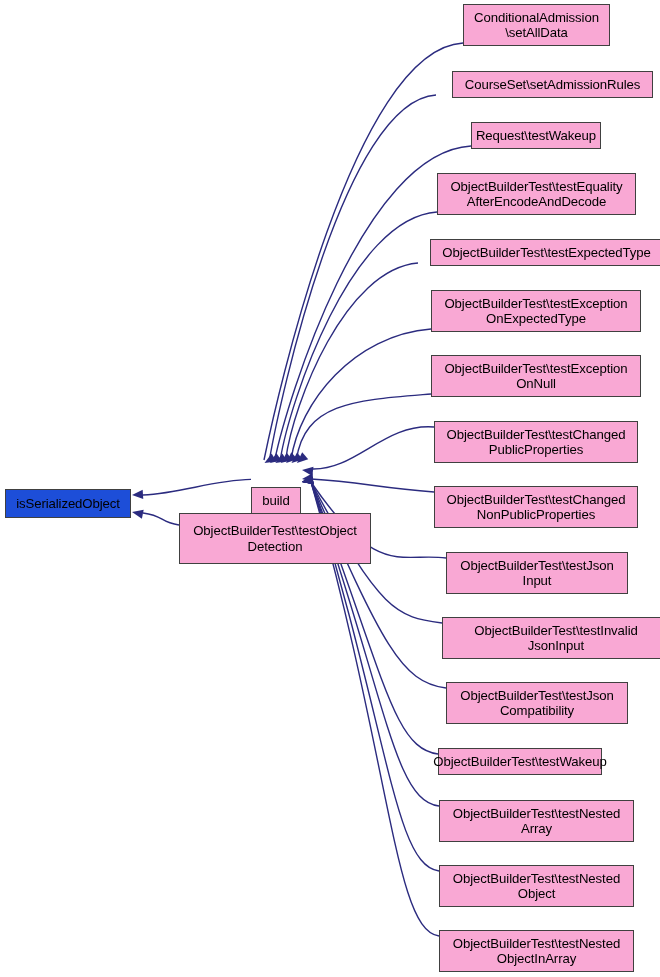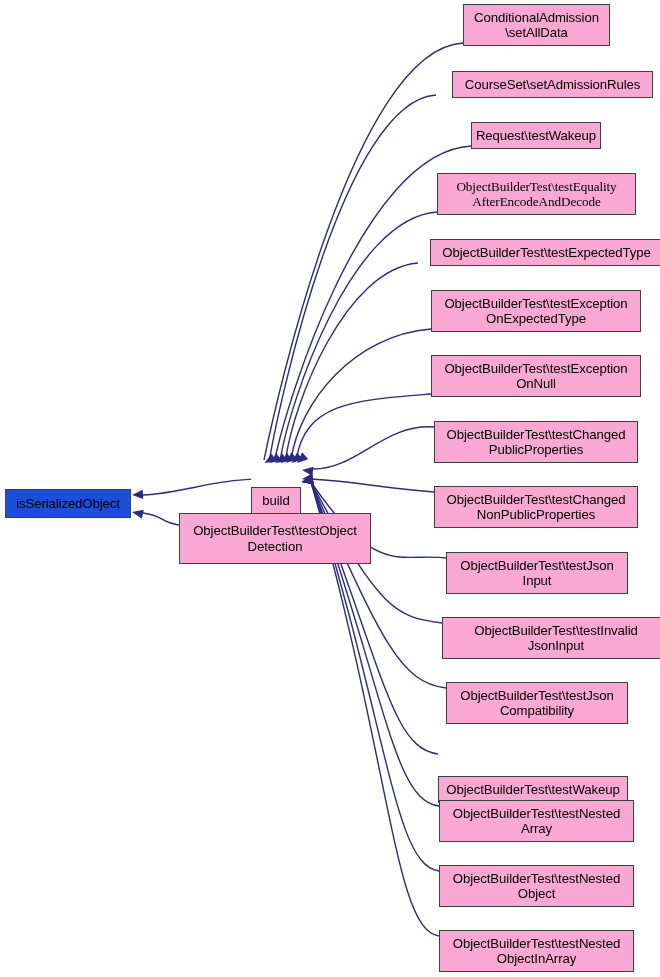--- a/index.html
+++ b/index.html
@@ -88,38 +88,38 @@
   </svg>
   <div id="node-layer">
       <div class="node highlight" style="left: 5px; top: 489px; width: 126px; height: 29px;">isSerializedObject</div>
       <div class="node" style="left: 251px; top: 462px; width: 50px; height: 28px; margin-top: 25px;">build</div>
       <div class="node" style="left: 179px; top: 513px; width: 192px; height: 51px;">ObjectBuilderTest\testObject
 Detection</div>
       <div class="node" style="left: 463px; top: 4px; width: 147px; height: 42px;">ConditionalAdmission
 \setAllData</div>
       <div class="node" style="left: 436px; top: 71px; width: 201px; height: 27px; margin-left: 16px;">CourseSet\setAdmissionRules</div>
       <div class="node" style="left: 471px; top: 122px; width: 130px; height: 27px;">Request\testWakeup</div>
-      <div class="node" style="left: 437px; top: 173px; width: 199px; height: 42px; font-family: Liberation Serif, serif;">ObjectBuilderTest\testEquality
+      <div class="node" style="left: 437px; top: 173px; width: 199px; height: 42px;">ObjectBuilderTest\testEquality
 AfterEncodeAndDecode</div>
       <div class="node" style="left: 418px; top: 239px; width: 233px; height: 27px; margin-left: 12px;">ObjectBuilderTest\testExpectedType</div>
       <div class="node" style="left: 431px; top: 290px; width: 210px; height: 42px;">ObjectBuilderTest\testException
 OnExpectedType</div>
       <div class="node" style="left: 431px; top: 355px; width: 210px; height: 42px;">ObjectBuilderTest\testException
 OnNull</div>
       <div class="node" style="left: 434px; top: 421px; width: 204px; height: 42px;">ObjectBuilderTest\testChanged
 PublicProperties</div>
       <div class="node" style="left: 434px; top: 486px; width: 204px; height: 42px;">ObjectBuilderTest\testChanged
 NonPublicProperties</div>
       <div class="node" style="left: 446px; top: 552px; width: 182px; height: 42px;">ObjectBuilderTest\testJson
 Input</div>
       <div class="node" style="left: 442px; top: 617px; width: 228px; height: 42px;">ObjectBuilderTest\testInvalid
 JsonInput</div>
       <div class="node" style="left: 446px; top: 682px; width: 182px; height: 42px;">ObjectBuilderTest\testJson
 Compatibility</div>
-      <div class="node" style="left: 438px; top: 776px; width: 190px; height: 27px; text-align: right;">ObjectBuilderTest\testWakeup</div>
+      <div class="node" style="left: 438px; top: 748px; width: 164px; height: 27px; text-align: right;">ObjectBuilderTest\testWakeup</div>
       <div class="node" style="left: 439px; top: 800px; width: 195px; height: 42px;">ObjectBuilderTest\testNested
 Array</div>
       <div class="node" style="left: 439px; top: 865px; width: 195px; height: 42px;">ObjectBuilderTest\testNested
 Object</div>
       <div class="node" style="left: 439px; top: 930px; width: 195px; height: 42px;">ObjectBuilderTest\testNested
 ObjectInArray</div>
     </div>
 </div>
 
 </body></html>

